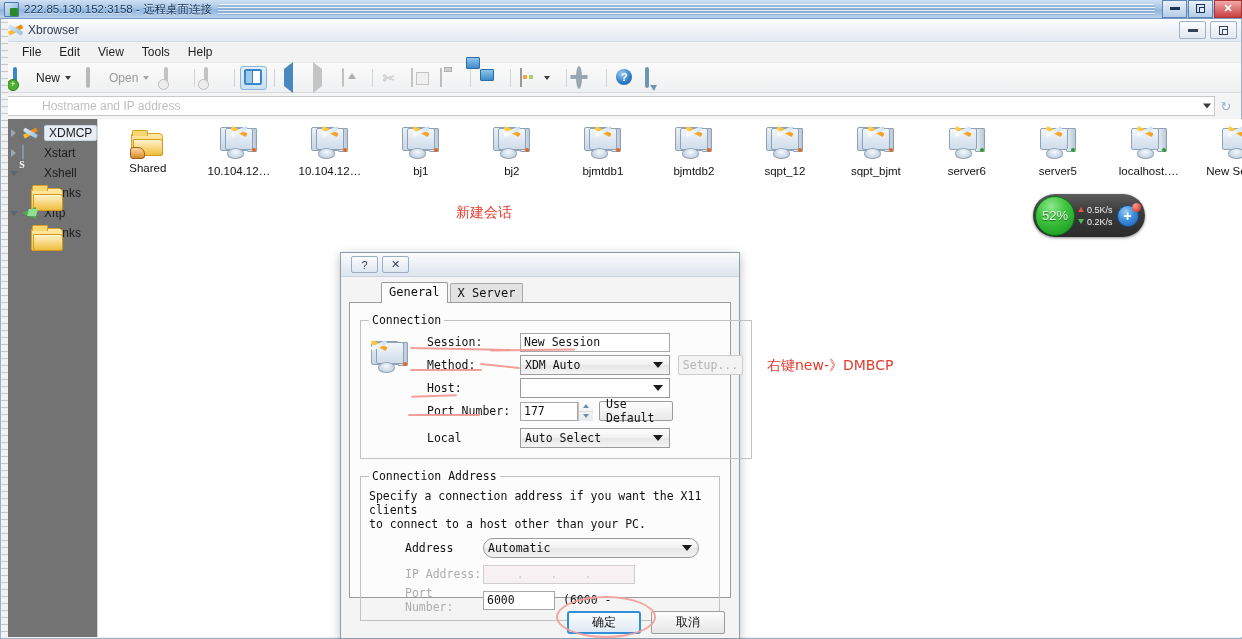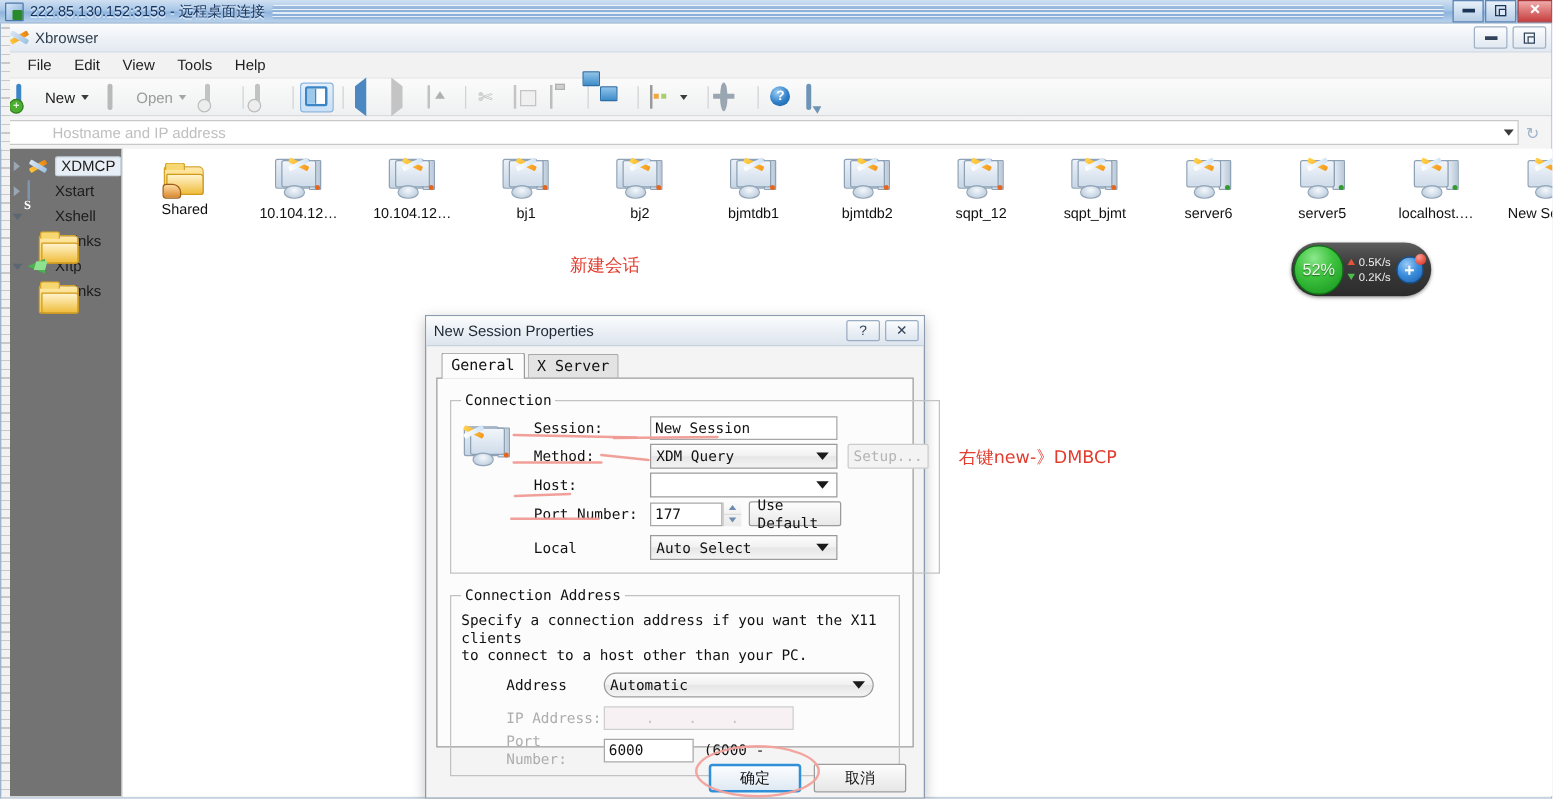--- a/index.html
+++ b/index.html
@@ -335,21 +335,21 @@
   .dlg-body { padding: 6px 8px 0 8px; height: 363px; position: relative; }
 
   .tabs { display: flex; align-items: flex-end; height: 20px; padding-left: 4px; }
   .tab {
     font-size: 12px; padding: 2px 7px 3px 7px;
     border: 1px solid #a9a9a9; border-bottom: none;
     background: #ececec; color: #111; border-radius: 2px 2px 0 0;
   }
   .tab.active {
     background: #fcfcfc; border-color: #9b9b9b; padding-bottom: 4px;
-    position: relative; z-index: 2;
+    position: relative; z-index: 2; margin-left: 28px;
   }
   .tab.inactive { margin-left: 2px; background: #e3e3e3; }
 
   .tab-panel {
     border: 1px solid #9b9b9b; background: #fcfcfc;
     height: 296px; margin-top: -1px; padding: 10px 10px 0 10px; position: relative;
   }
 
   fieldset.grp {
     border: 1px solid #c2c2c2; margin: 0 0 10px 0; padding: 4px 8px 8px 8px;
@@ -963,21 +963,20 @@
         <span class="down-arrow"></span>
         <span>0.2K/s</span>
       </div>
     </div>
     <div class="plus">+</div>
   </div>
 
   <div class="dialog">
 
     <div class="dlg-title">
-      <span class="dlg-title-text">New Session Properties</span>
       <span class="dlg-btn">?</span>
       <span class="dlg-btn">✕</span>
     </div>
 
     <div class="dlg-body">
 
       <div class="tabs">
         <div class="tab active">General</div>
         <div class="tab inactive">X Server</div>
       </div>
@@ -999,21 +998,21 @@
             </div>
 
             <div class="row">
               <span class="lbl" style="width:93px;">Session:</span>
               <span class="tf" style="width:150px;">New Session</span>
             </div>
 
             <div class="row">
               <span class="lbl" style="width:93px;">Method:</span>
               <span class="combo" style="width:150px;">
-                <span>XDM Query</span>
+                <span>XDM Auto</span>
                 <span class="cb-caret"></span>
               </span>
               <span class="btn disabled" style="width:65px; margin-left:8px;">Setup...</span>
             </div>
 
             <div class="row">
               <span class="lbl" style="width:93px;">Host:</span>
               <span class="combo plain" style="width:150px;">
                 <span></span>
                 <span class="cb-caret"></span>

